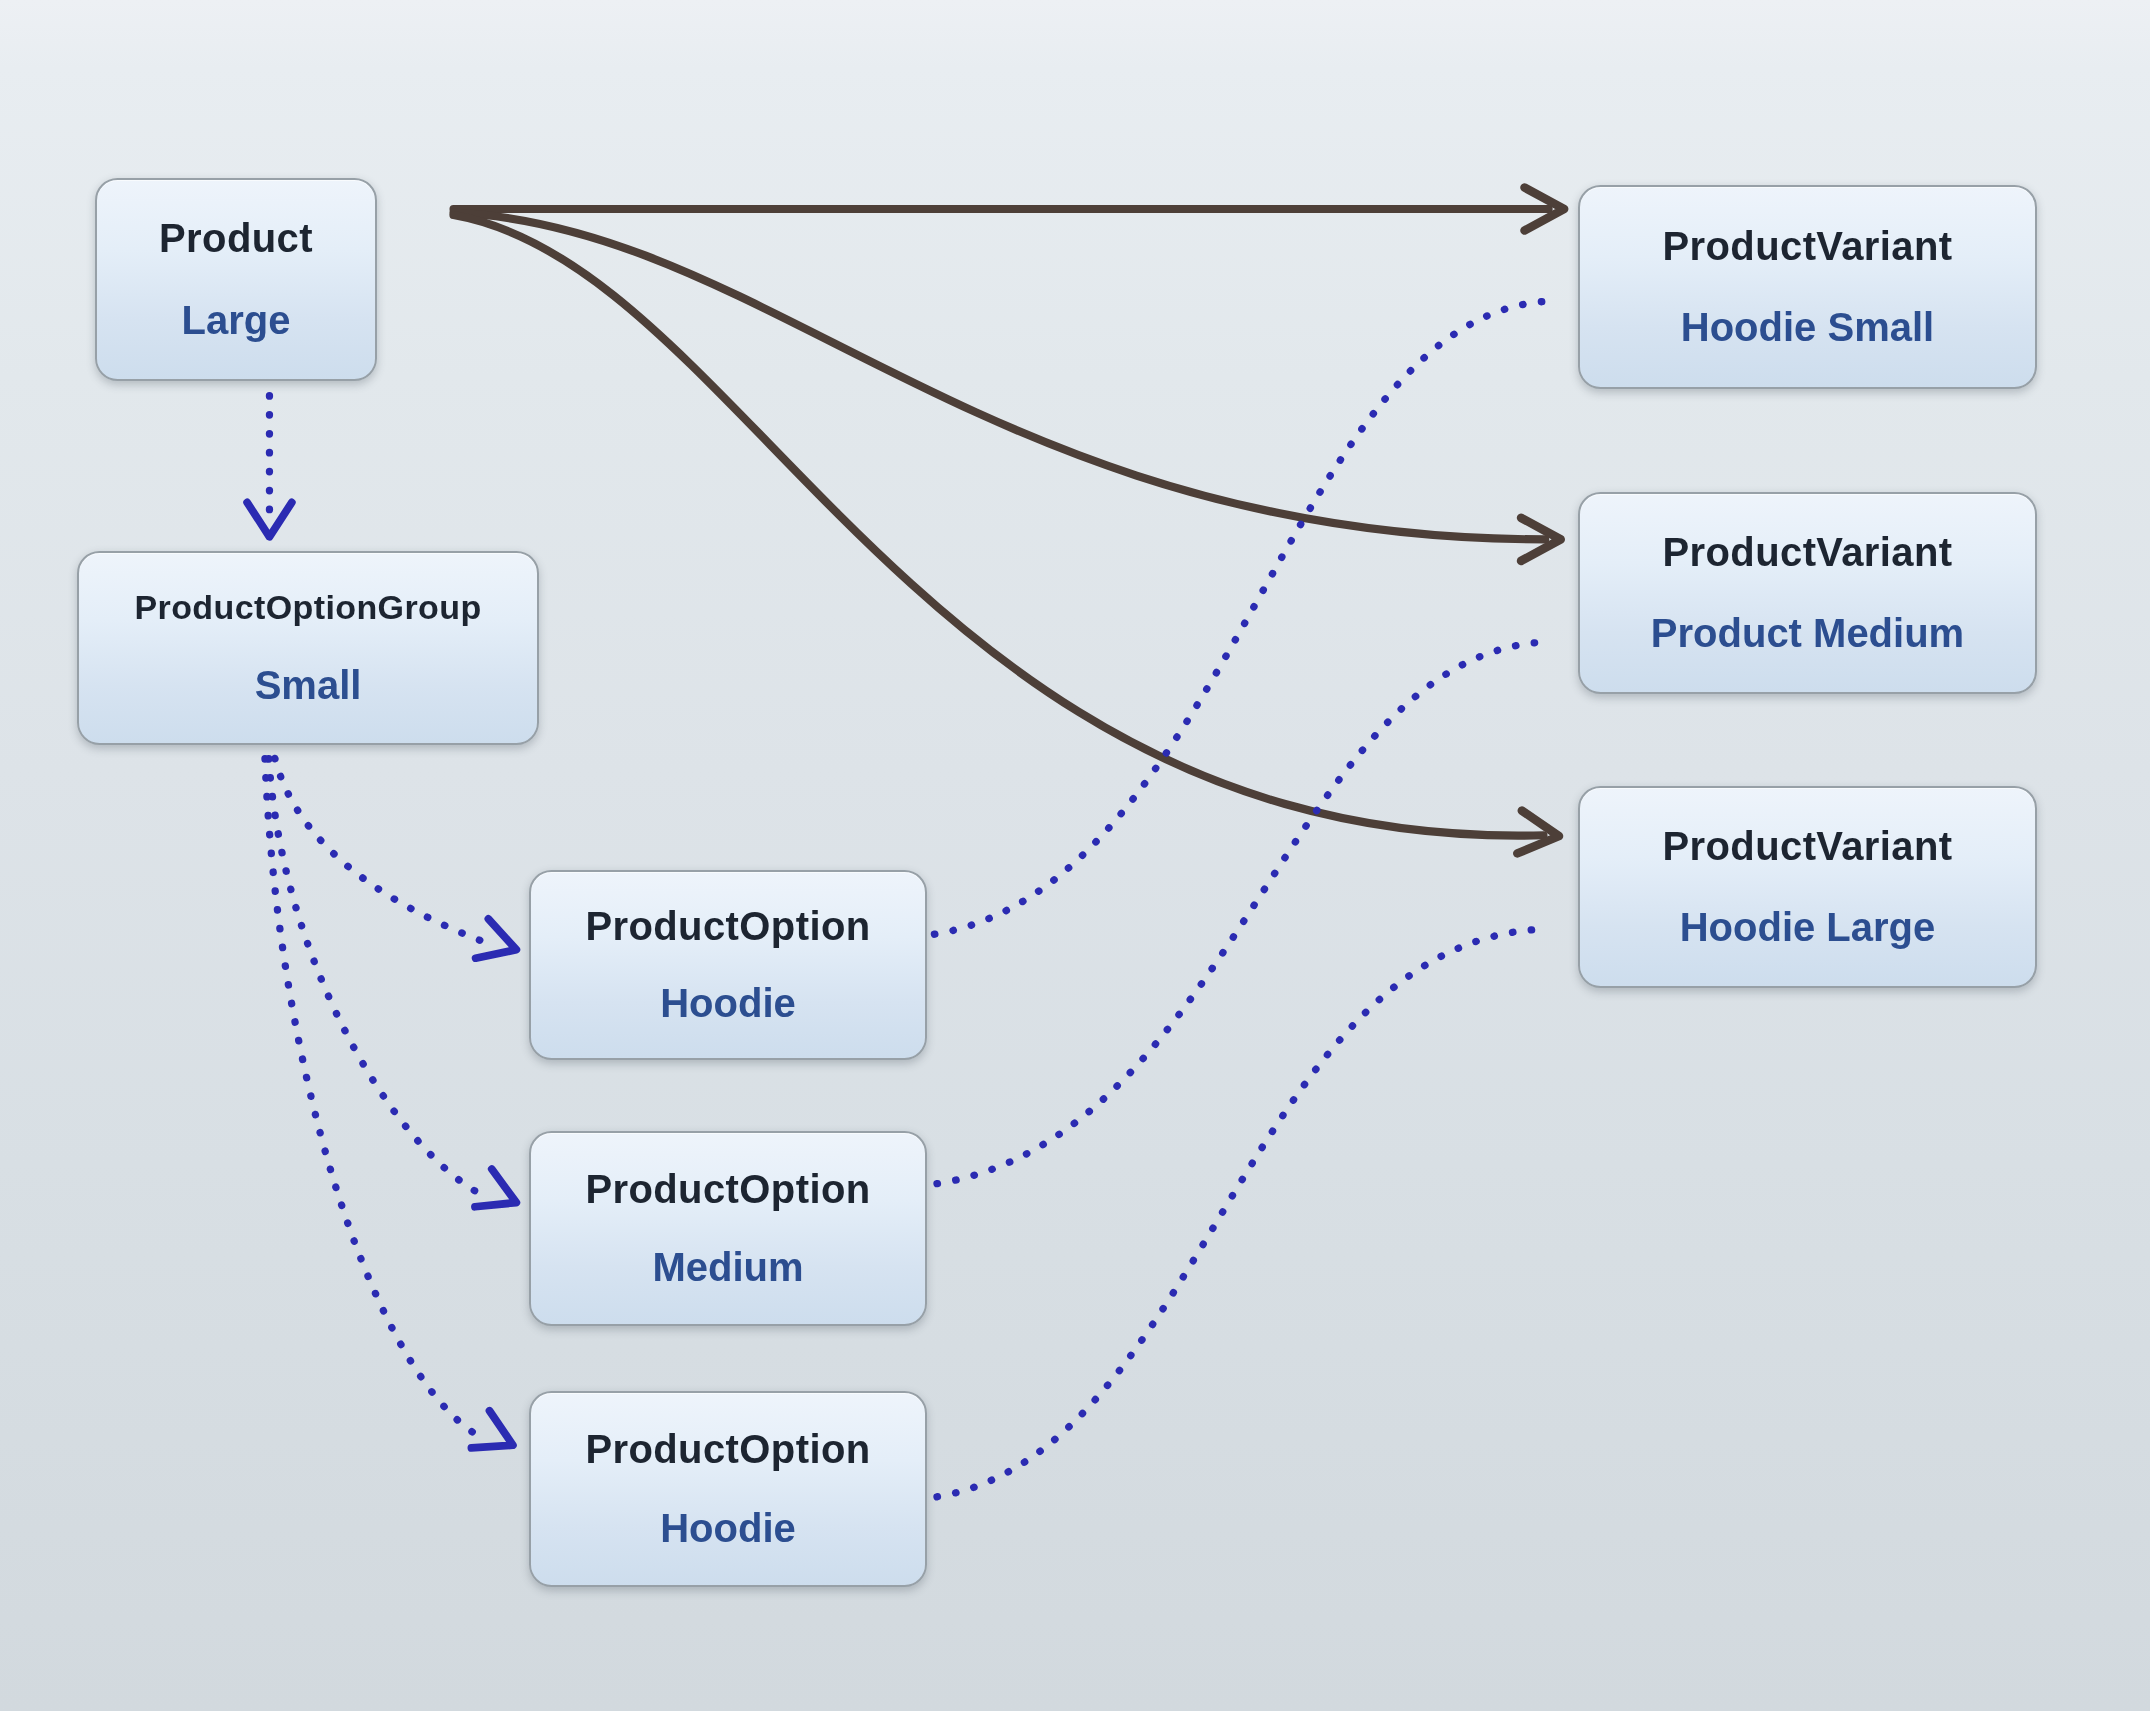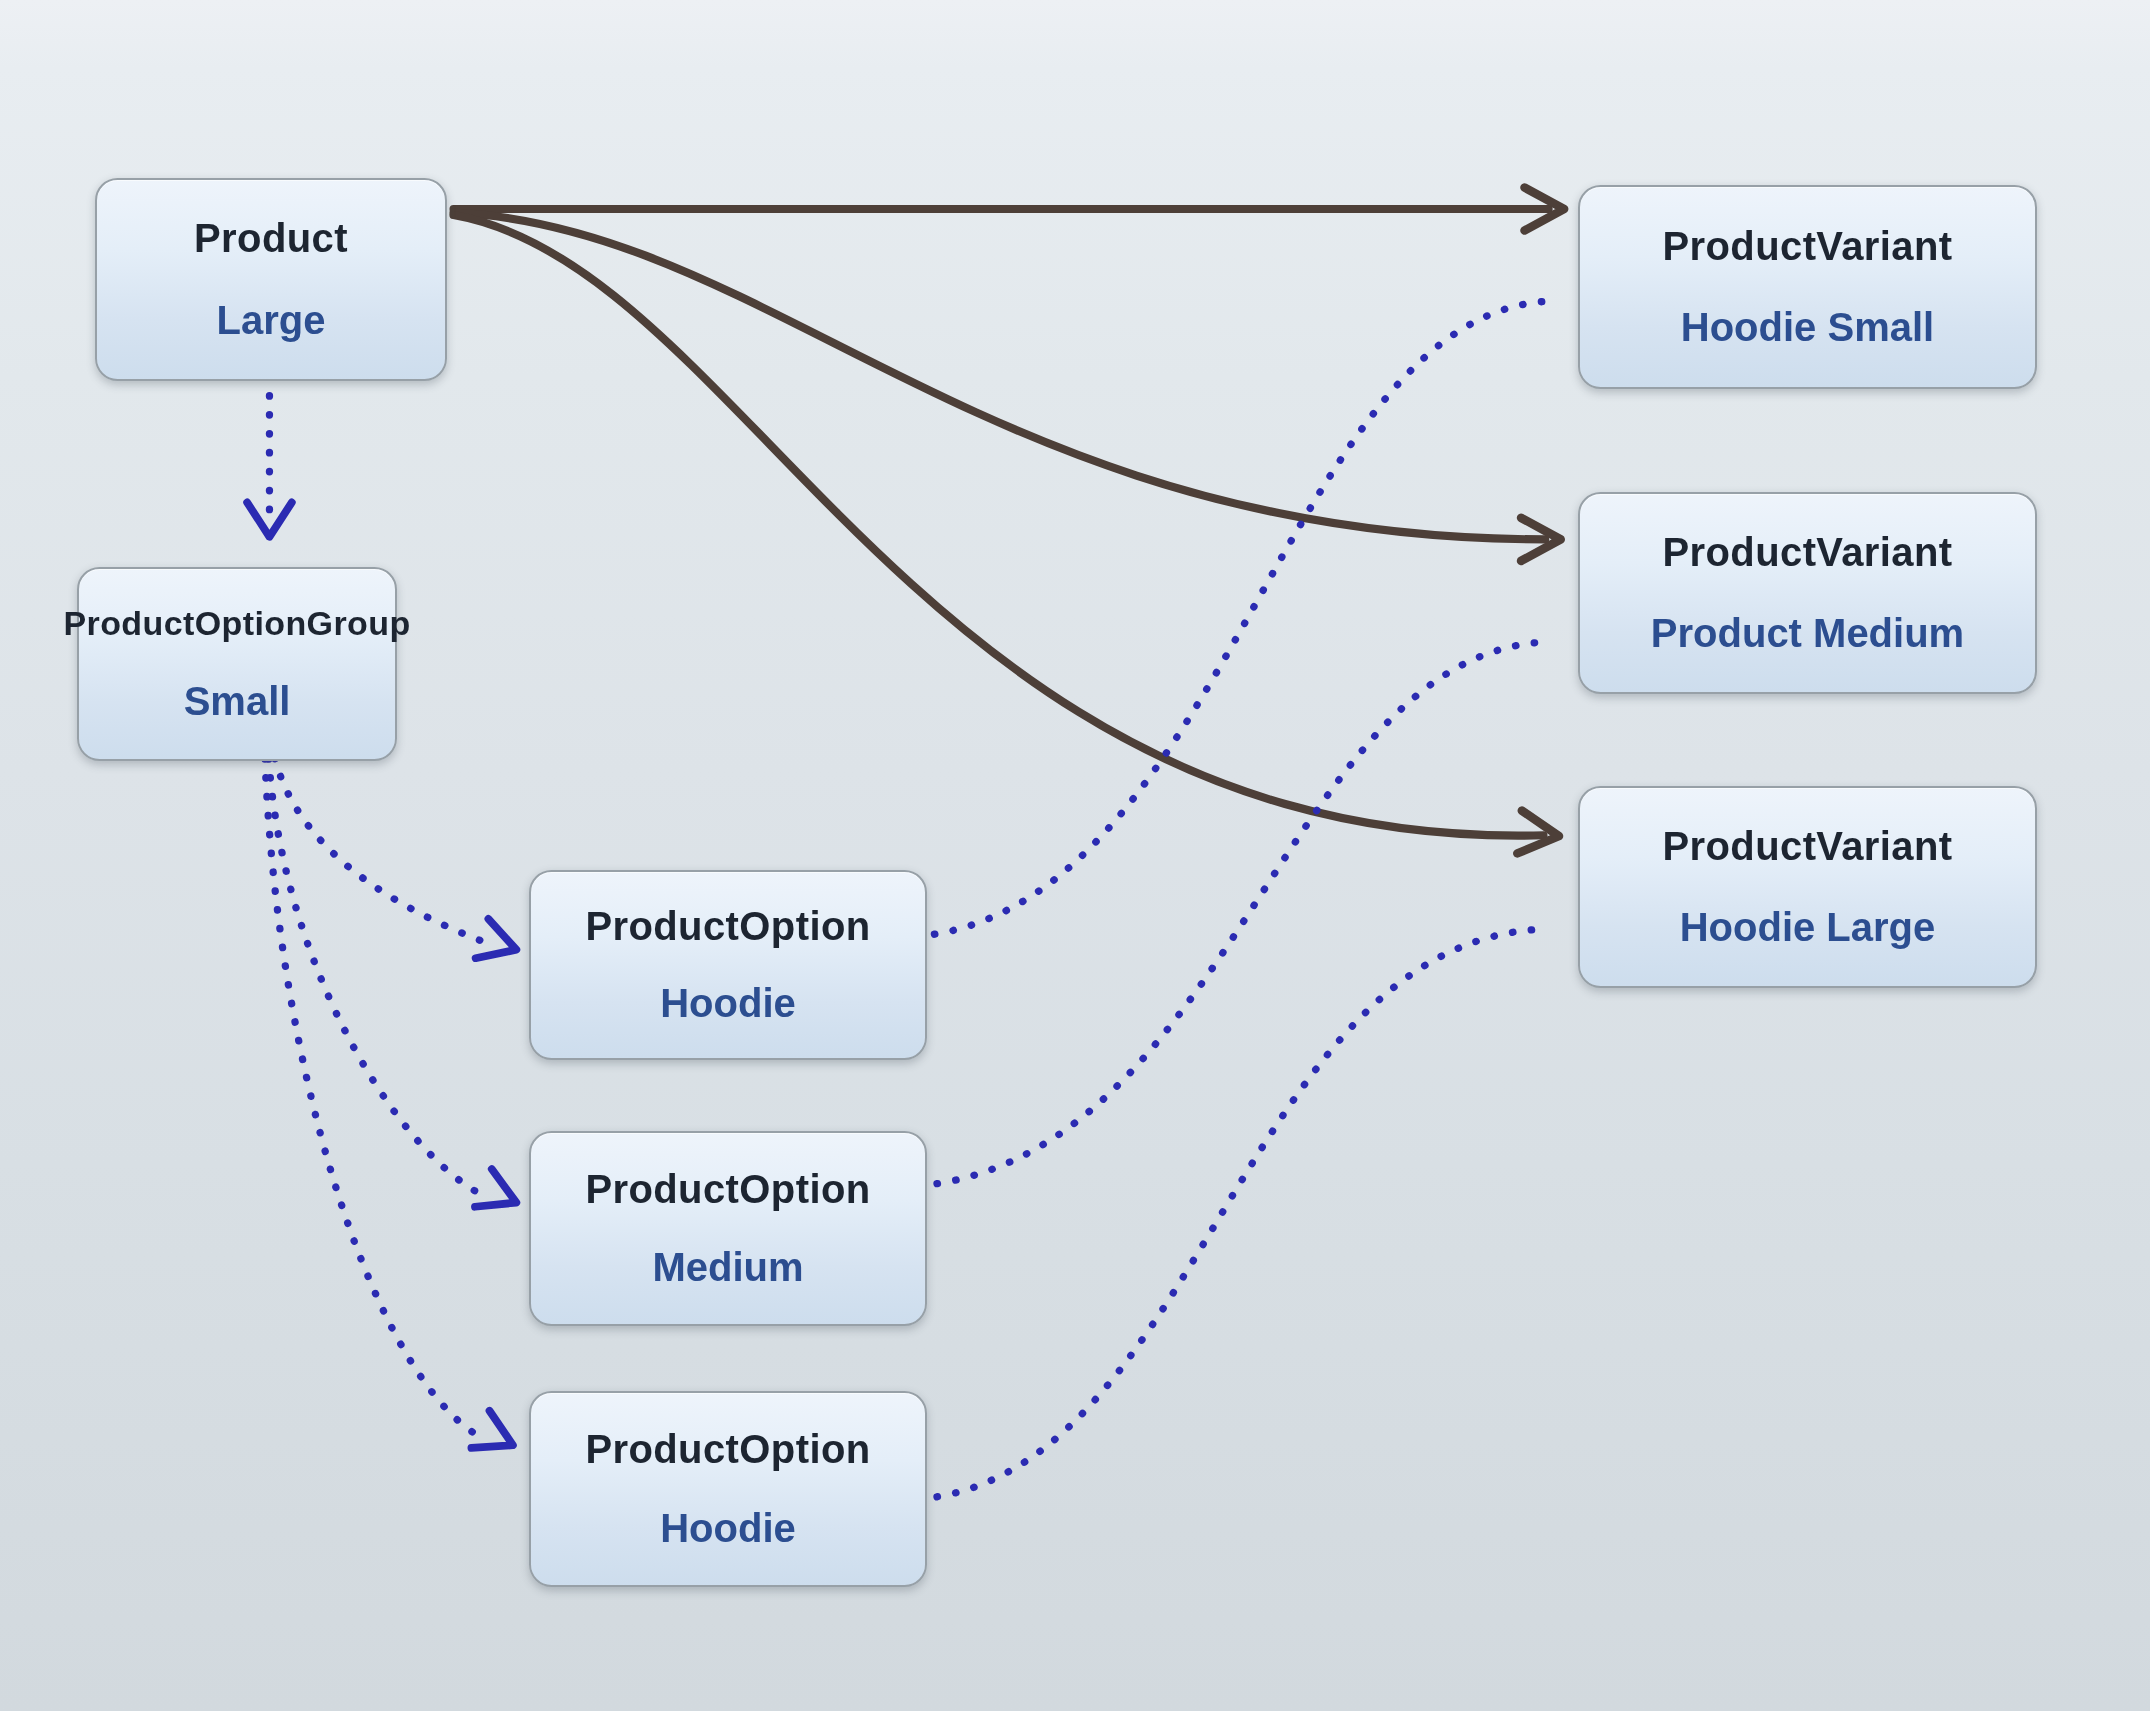--- a/index.html
+++ b/index.html
@@ -72,26 +72,26 @@
       <path class="dots" d="M 1086 1086 C 1430 1030, 1500 360, 1804 350" stroke="#2b2bb2"></path>
     </g>
     <g>
       <path class="dots" d="M 1089 1376 C 1440 1320, 1500 752, 1804 746" stroke="#2b2bb2"></path>
     </g>
     <g>
       <path class="dots" d="M 1089 1740 C 1400 1688, 1450 1092, 1796 1080" stroke="#2b2bb2"></path>
     </g>
   </svg>
 
-  <div class="node" style="left:95px;top:178px;width:352px;height:203px;">
+  <div class="node" style="left:95px;top:178px;width:282px;height:203px;">
     <div class="node-title" style="color: rgb(29, 37, 49);">Product</div>
     <div class="node-value" style="color: rgb(44, 78, 144);">Large</div>
   </div>
 
-  <div class="node" style="left:77px;top:551px;width:320px;height:194px;margin-top:16px;">
+  <div class="node" style="left:77px;top:551px;width:462px;height:194px;">
     <div class="node-title sm" style="color: rgb(29, 37, 49);">ProductOptionGroup</div>
     <div class="node-value" style="color: rgb(44, 78, 144);">Small</div>
   </div>
 
   <div class="node" style="left:529px;top:870px;width:398px;height:190px;">
     <div class="node-title" style="color: rgb(29, 37, 49);">ProductOption</div>
     <div class="node-value" style="color: rgb(44, 78, 144);">Hoodie</div>
   </div>
 
   <div class="node" style="left:529px;top:1131px;width:398px;height:195px;">

